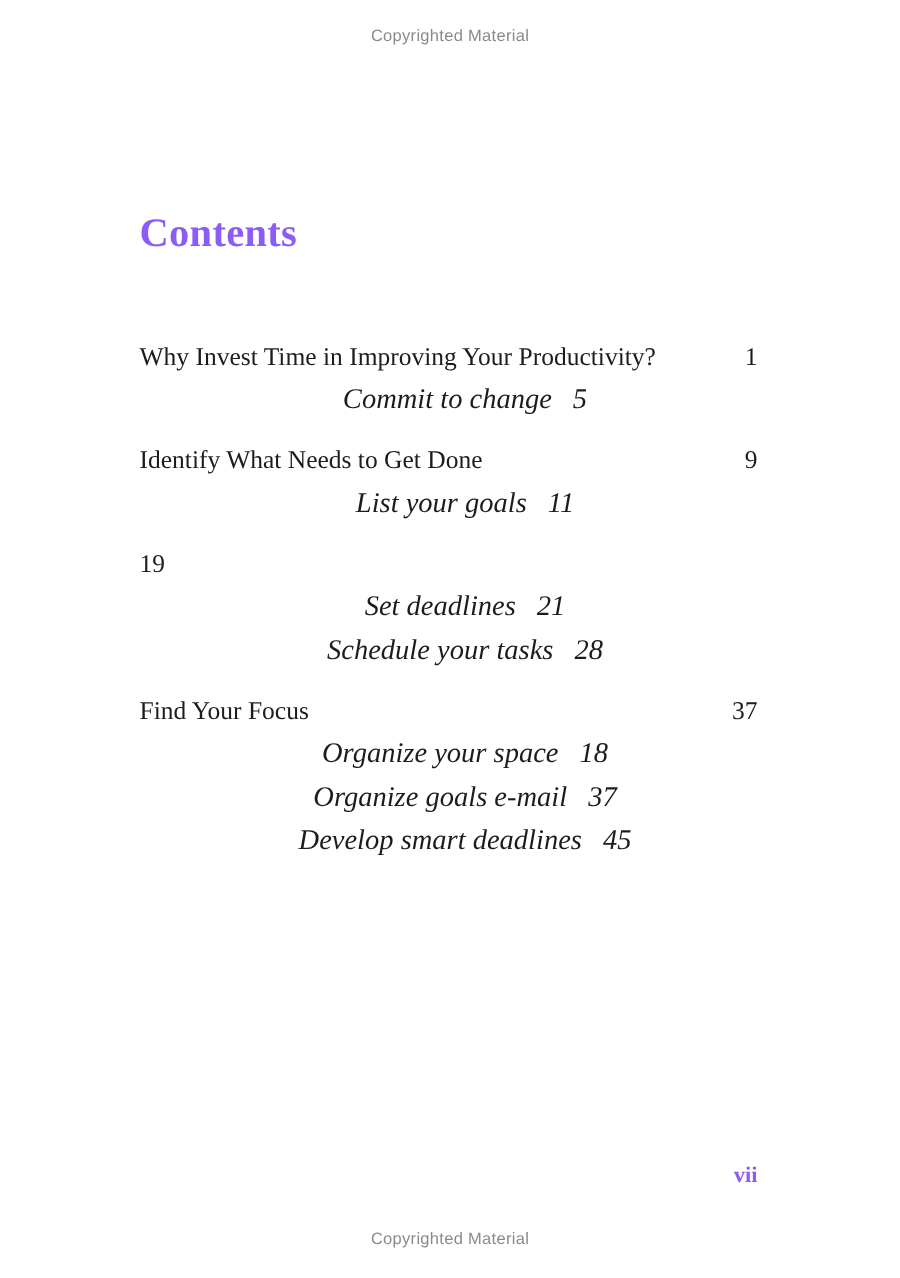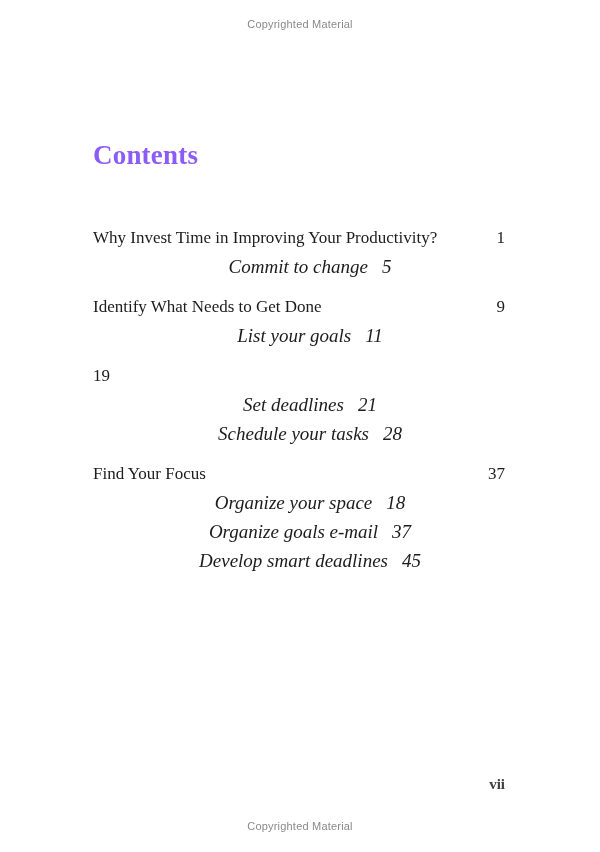--- a/index.html
+++ b/index.html
@@ -64,21 +64,21 @@
   .section-page {
     margin-left: 14px;
     font-style: italic;
   }
   .folio {
     position: absolute;
     top: 776px;
     right: 95px;
     font-size: 15px;
     font-weight: bold;
-    color: #404040;
+    color: #8b5cf6;
   }
 </style>
 </head>
 <body>
 
 <div class="page">
 
   <div class="copyright top">Copyrighted Material</div>
 
   <div class="content">

